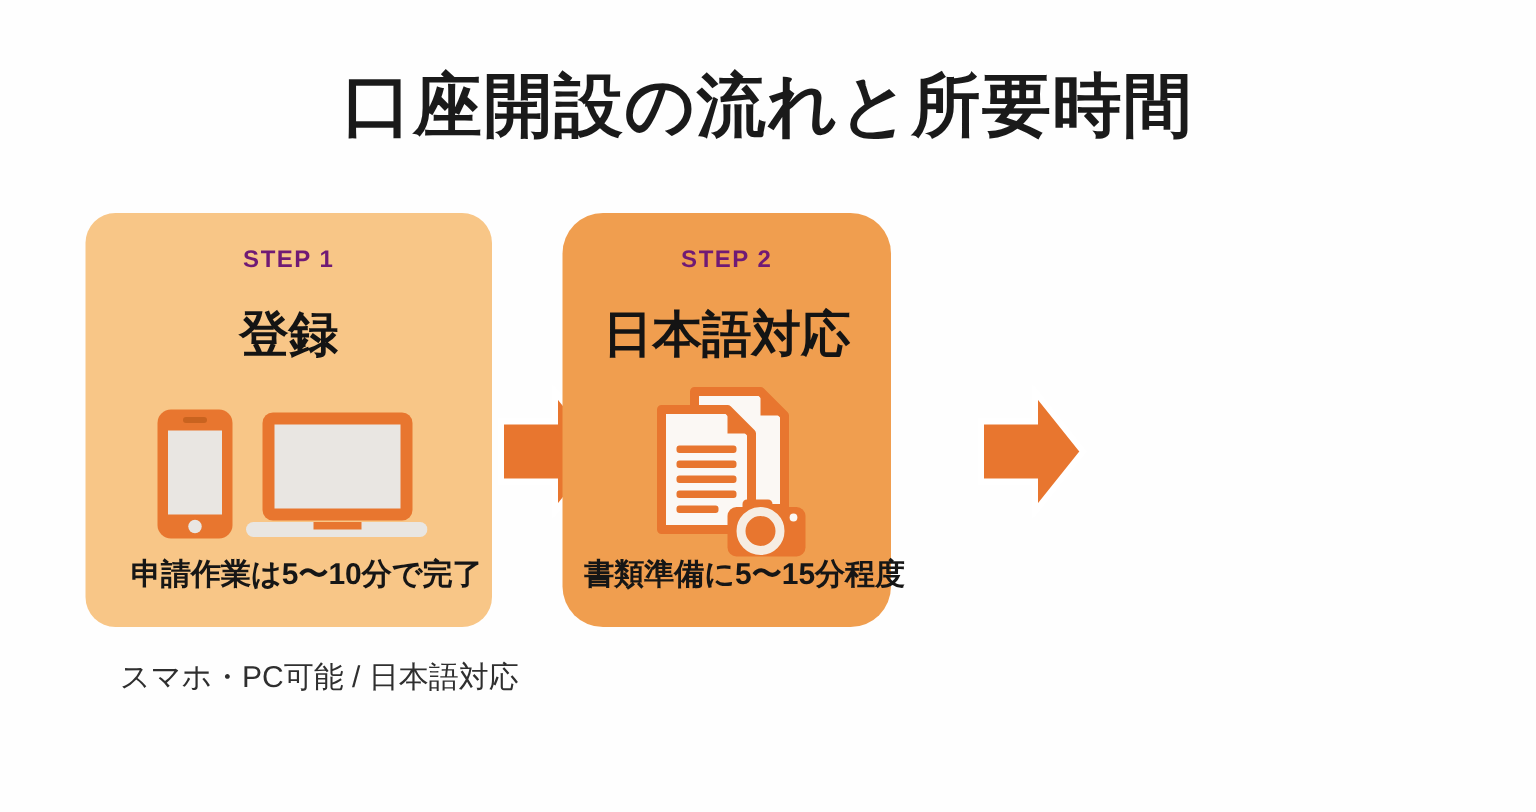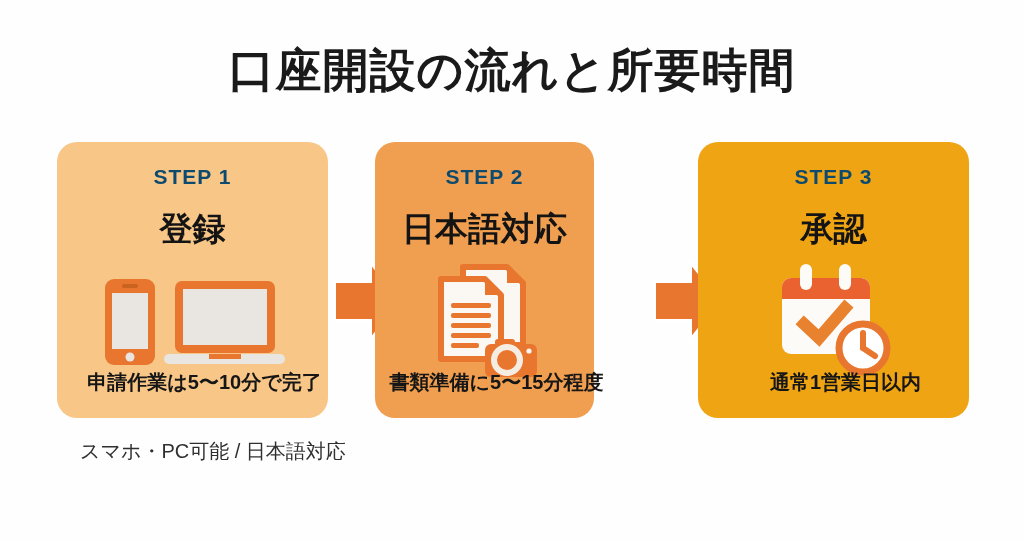--- a/index.html
+++ b/index.html
@@ -30,28 +30,28 @@
   }
   .card {
     position: absolute;
     top: 142px;
     height: 276px;
     border-radius: 20px;
     box-sizing: border-box;
     text-align: center;
   }
   .card-1 { left: 57px;  width: 271px; background: #F8C687; }
-  .card-2 { left: 375px; width: 219px; background: #F09E4F; }
+  .card-2 { left: 375px; width: 219px; background: #F09E4F; border-radius: 27px; }
   .card-3 { left: 698px; width: 271px; background: #EFA414; }
   .step-label {
     margin-top: 23px;
-    font-size: 21px;
+    font-size: 16px;
     font-weight: 700;
     letter-spacing: 1px;
-    color: #0c4a6e;
+    color: #701a75;
   }
   .step-title {
     margin-top: 18px;
     font-size: 33px;
     font-weight: 800;
     color: #141414;
   }
   .icon-wrap {
     height: 122px;
     margin-top: 6px;
@@ -145,38 +145,16 @@
         </g>
       </svg>
     </div>
     <div class="duration">書類準備に5〜15分程度</div>
   </section>
 
   <svg class="arrow arrow-2" viewBox="0 0 74 88">
     <polygon points="2,24 38,24 38,4 70,44 38,84 38,64 2,64" fill="#E8762F" stroke="#FFFFFF" stroke-width="4" stroke-linejoin="miter"></polygon>
   </svg>
 
-  <section class="card card-3">
-    <div class="step-label">STEP 3</div>
-    <div class="step-title">承認</div>
-    <div class="icon-wrap">
-      <svg width="114" height="114" viewBox="0 0 114 114" aria-hidden="true">
-
-        <rect x="5" y="16" width="88" height="76" rx="9" fill="#FDFBF8"></rect>
-
-        <path d="M5 25 a9 9 0 0 1 9 -9 h70 a9 9 0 0 1 9 9 v12 h-88 z" fill="#EA6230"></path>
-
-        <rect x="23" y="2" width="12" height="26" rx="6" fill="#FDFBF8"></rect>
-        <rect x="62" y="2" width="12" height="26" rx="6" fill="#FDFBF8"></rect>
-
-        <polyline points="27,62 42,76 68,46" fill="none" stroke="#E8822F" stroke-width="12" stroke-linecap="square"></polyline>
-
-        <circle cx="86" cy="86" r="24" fill="#FFFFFF" stroke="#E8762F" stroke-width="7"></circle>
-        <line x1="86" y1="86" x2="86" y2="71" stroke="#E8762F" stroke-width="6" stroke-linecap="round"></line>
-        <line x1="86" y1="86" x2="98" y2="94" stroke="#E8762F" stroke-width="6" stroke-linecap="round"></line>
-      </svg>
-    </div>
-    <div class="duration">通常1営業日以内</div>
-  </section>
 
   <div class="footnote">スマホ・PC可能 / 日本語対応</div>
 
 </div>
 
 </body></html>

